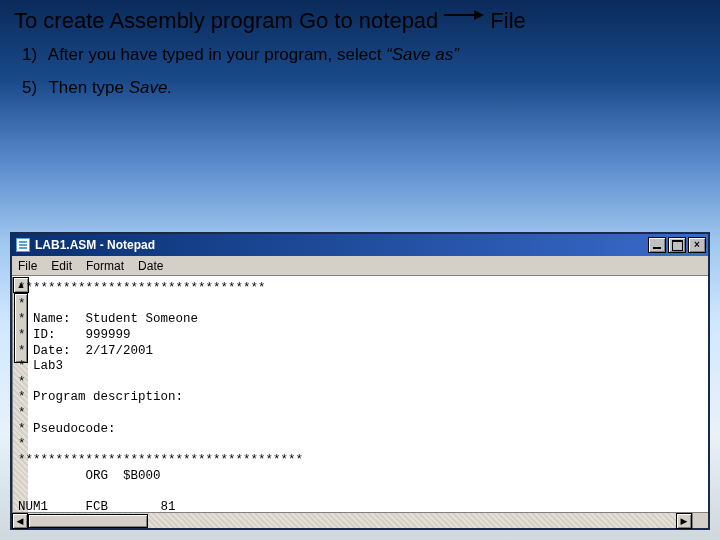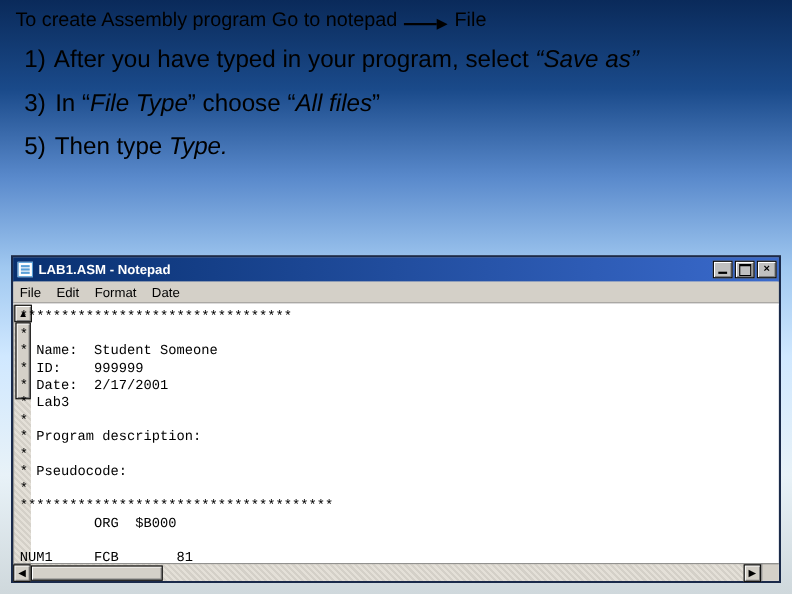--- a/index.html
+++ b/index.html
@@ -9,24 +9,24 @@
       #0a2a5a 0%,
       #1a4a8a 15%,
       #5a8acc 30%,
       #a0c8f0 45%,
       #d0e8ff 60%,
       #e8f2f8 80%,
       #cfd8dc 100%);
     position: relative;
   }
   .slide { padding: 8px 14px 0 14px; color: #000; }
-  .title-row { display: flex; align-items: flex-end; gap: 6px; font-size: 18px; margin-bottom: 10px; }
+  .title-row { display: flex; align-items: flex-start; gap: 6px; font-size: 22px; margin-bottom: 10px; }
   .arrow { display: inline-flex; align-items: center; }
   .arrow svg { display: block; }
-  .steps { list-style: none; padding-left: 8px; font-size: 22px; }
+  .steps { list-style: none; padding-left: 8px; font-size: 17px; }
   .steps li { margin-bottom: 10px; line-height: 1.35; }
   .steps li .num { display: inline-block; min-width: 22px; }
   .em { font-style: italic; }
   .em2 { font-style: italic; }
   
   .np-window {
     position: absolute;
     left: 10px; right: 10px; top: 232px;
     height: 298px;
     border: 2px solid #1a2a4a;
@@ -125,26 +125,22 @@
     </span>
     <span>File</span>
   </div>
 
   <ul class="steps">
     <li>
       <span class="num">1)</span>
       <span>After you have typed in your program, select </span><span class="em">“Save as”</span><span></span>
     </li>
     <li>
-      <span class="num">3)</span>
-      <span>In “</span><span class="em">File Type</span><span>” choose “</span><span class="em2">All files</span><span>”</span>
-    </li>
-    <li>
       <span class="num">5)</span>
-      <span>Then type </span><span class="em">Type.</span>
+      <span>Then type </span><span class="em">Save.</span>
     </li>
   </ul>
 </div>
 
 <div class="np-window">
   <div class="np-titlebar">
     <div class="np-title-left">
       <span class="np-appicon"></span>
       <span>LAB1.ASM - Notepad</span>
     </div>

